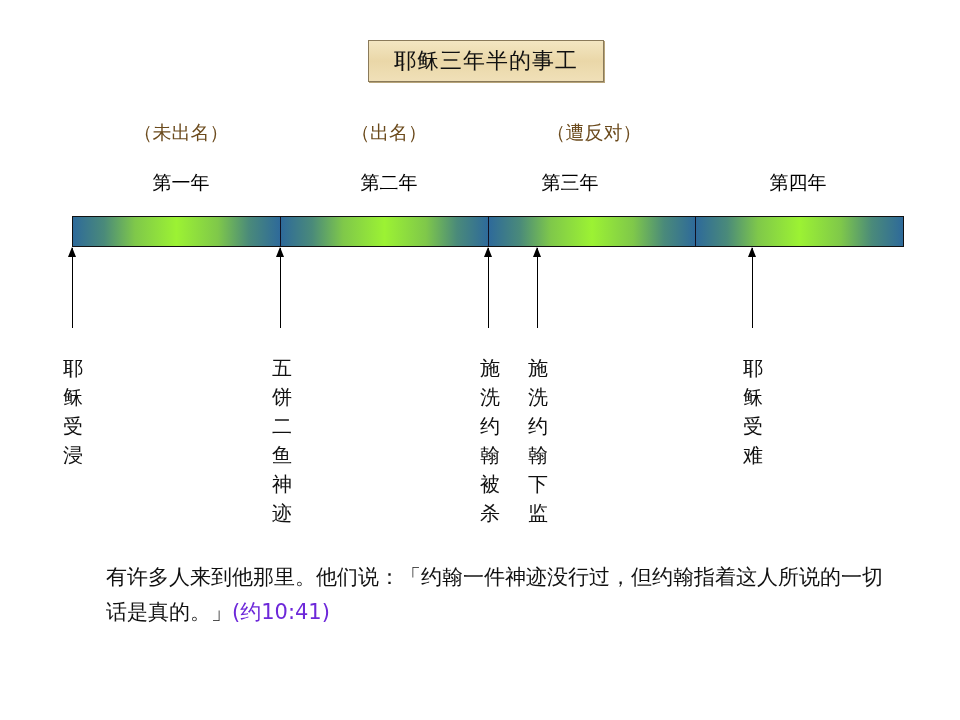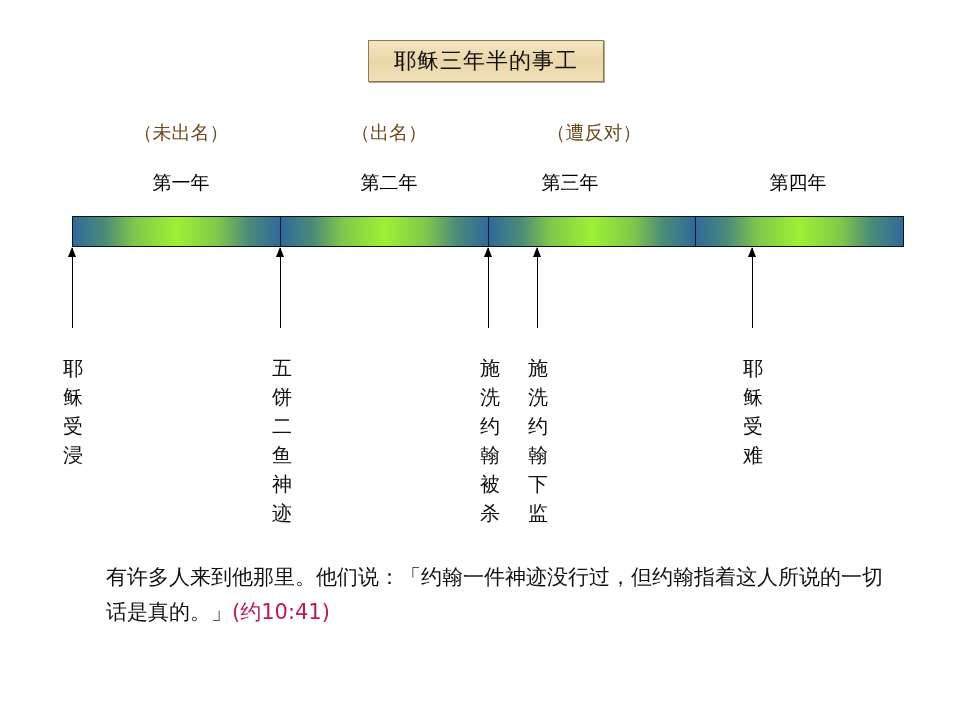--- a/index.html
+++ b/index.html
@@ -41,21 +41,21 @@
       border-left: 4.5px solid transparent; border-right: 4.5px solid transparent;
       border-bottom: 10px solid #000;
     }
     .event {
       position: absolute; top: 338px; width: 24px; font-size: 20px; line-height: 29px;
       text-align: center; transform: translateX(-50%); word-break: break-all; color: #111; margin-top: 16px;
     }
     .quote {
       position: absolute; left: 106px; top: 560px; width: 780px; font-size: 21px; line-height: 35px; color: #111;
     }
-    .ref { color: #be185d; }
+    .ref { color: #6d28d9; }
   </style>
 </head>
 <body>
 
 <div class="title-box">耶稣三年半的事工</div>
 
 <div class="phase" style="left:181px">（未出名）</div>
 <div class="phase" style="left:389px">（出名）</div>
 <div class="phase" style="left:594px">（遭反对）</div>
 

